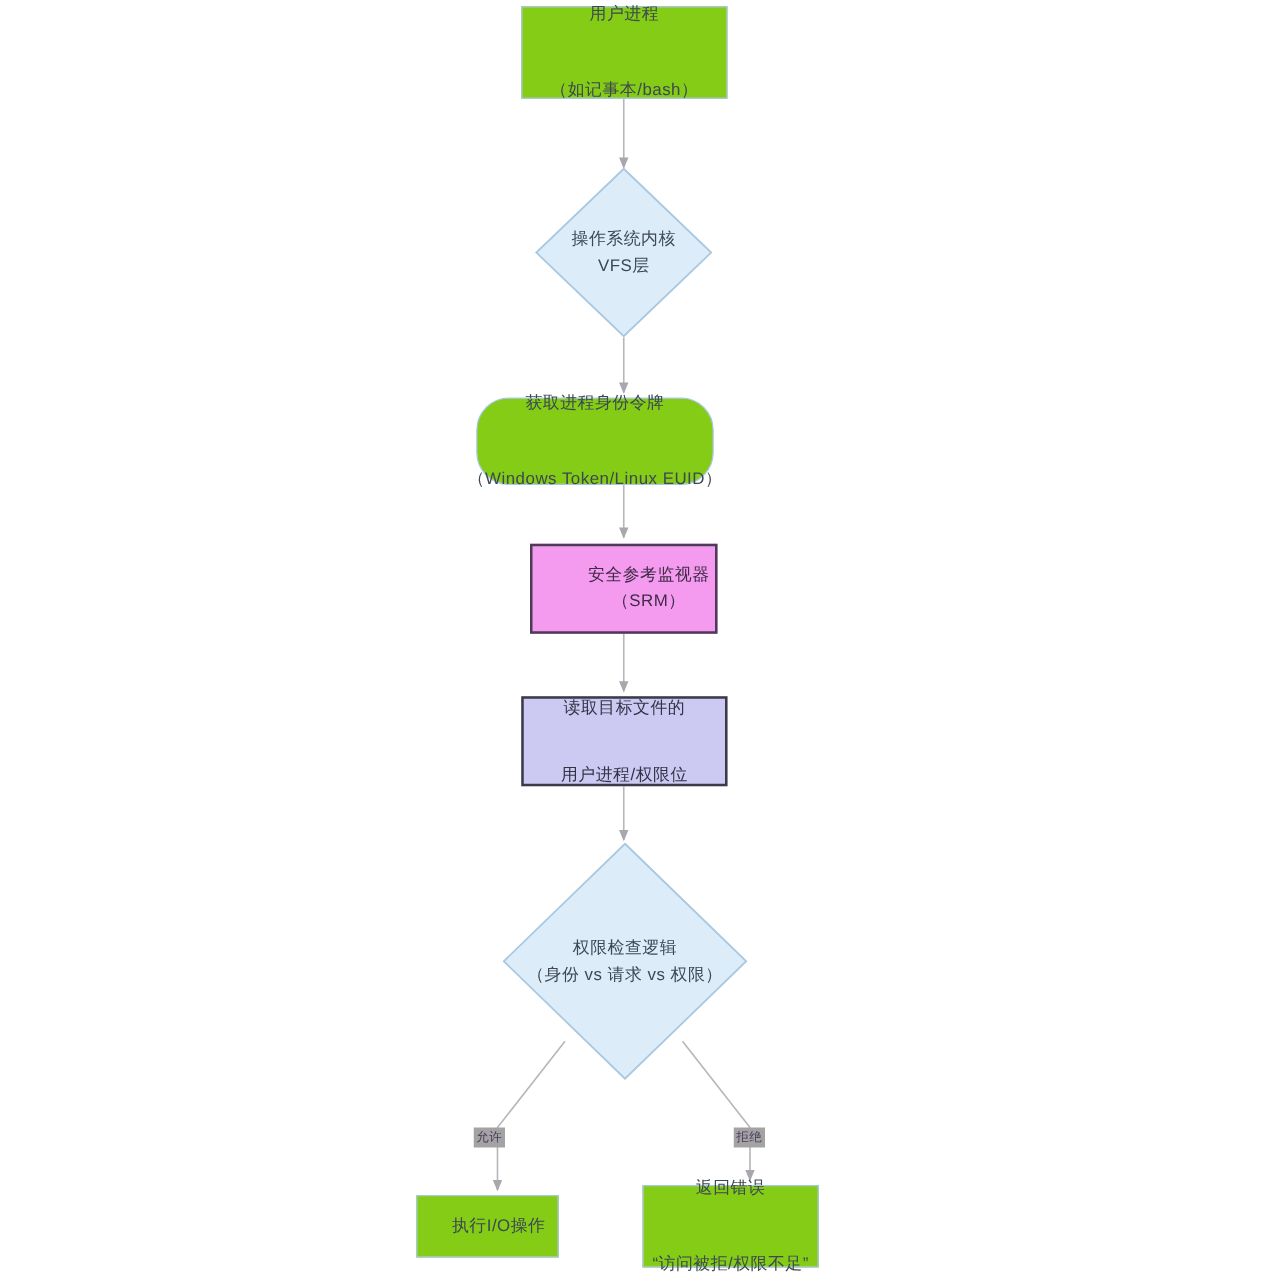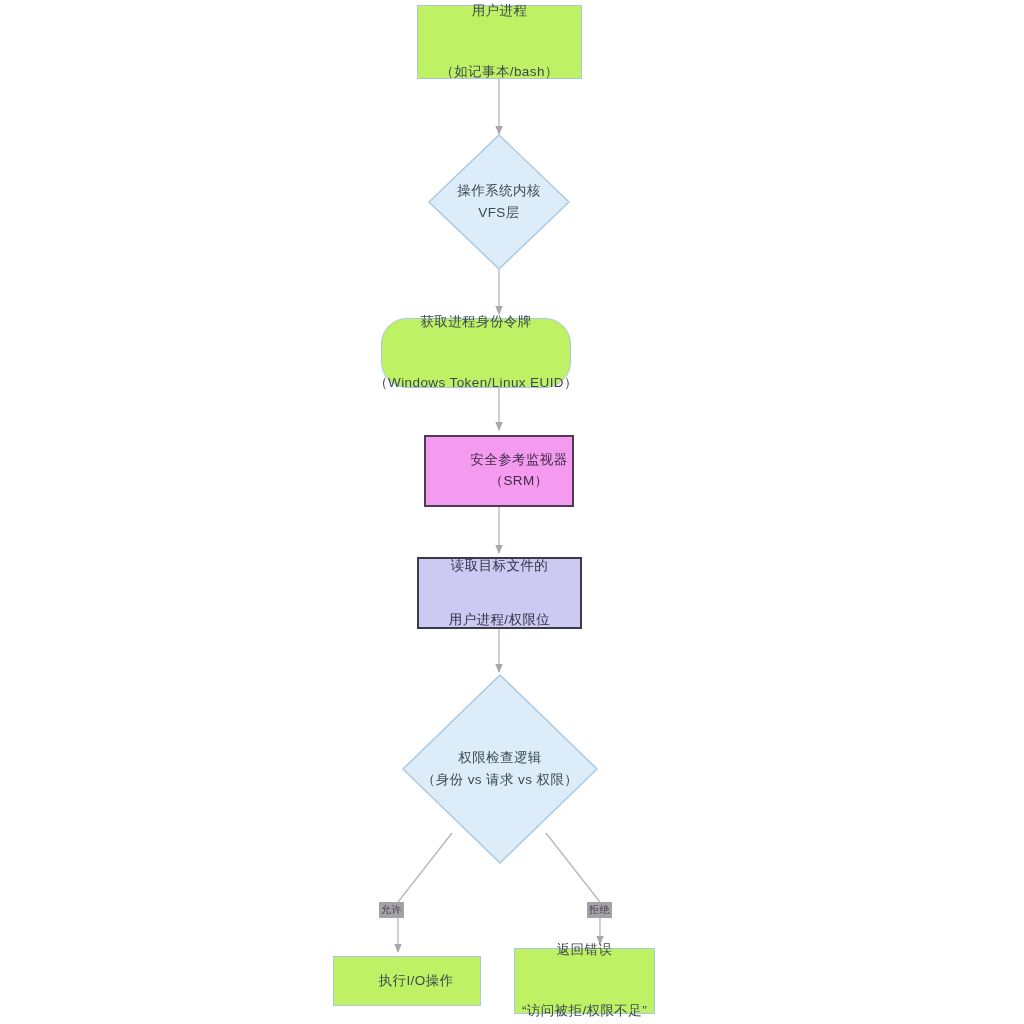--- a/index.html
+++ b/index.html
@@ -36,21 +36,21 @@
     justify-content: center;
     text-align: center;
     color: #3d4852;
     font-size: 13.5px;
     line-height: 1.55;
     letter-spacing: 0.4px;
   }
   .node .line { display: block; white-space: nowrap; }
   
   .rect-blue {
-    background: #bef264;
+    background: #84cc16;
     border: 1px solid #a8c7e0;
     gap: 40px;
   }
   
   .rect-magenta {
     background: #f49bf0;
     border: 2px solid #4d3a56;
     color: #3f2b46;
   }
   
@@ -157,21 +157,21 @@
     </svg>
     <div class="diamond-label">
       <span class="line">权限检查逻辑</span>
       <span class="line">（身份 vs 请求 vs 权限）</span>
     </div>
   </div>
 
   <div class="edge-label" style="left:379px; top:902px;">允许</div>
   <div class="edge-label" style="left:587px; top:902px;">拒绝</div>
 
-  <div class="node rect-blue" style="left:333px; top:956px; width:148px; height:50px;padding-left:18px;">
+  <div class="node rect-blue" style="left:333px; top:956px; width:114px; height:50px;padding-left:18px;">
     <span class="line">执行I/O操作</span>
   </div>
 
   <div class="node rect-blue" style="left:514px; top:948px; width:141px; height:66px;">
     <span class="line">返回错误</span>
     <span class="line">“访问被拒/权限不足”</span>
   </div>
 
 </div>
 

